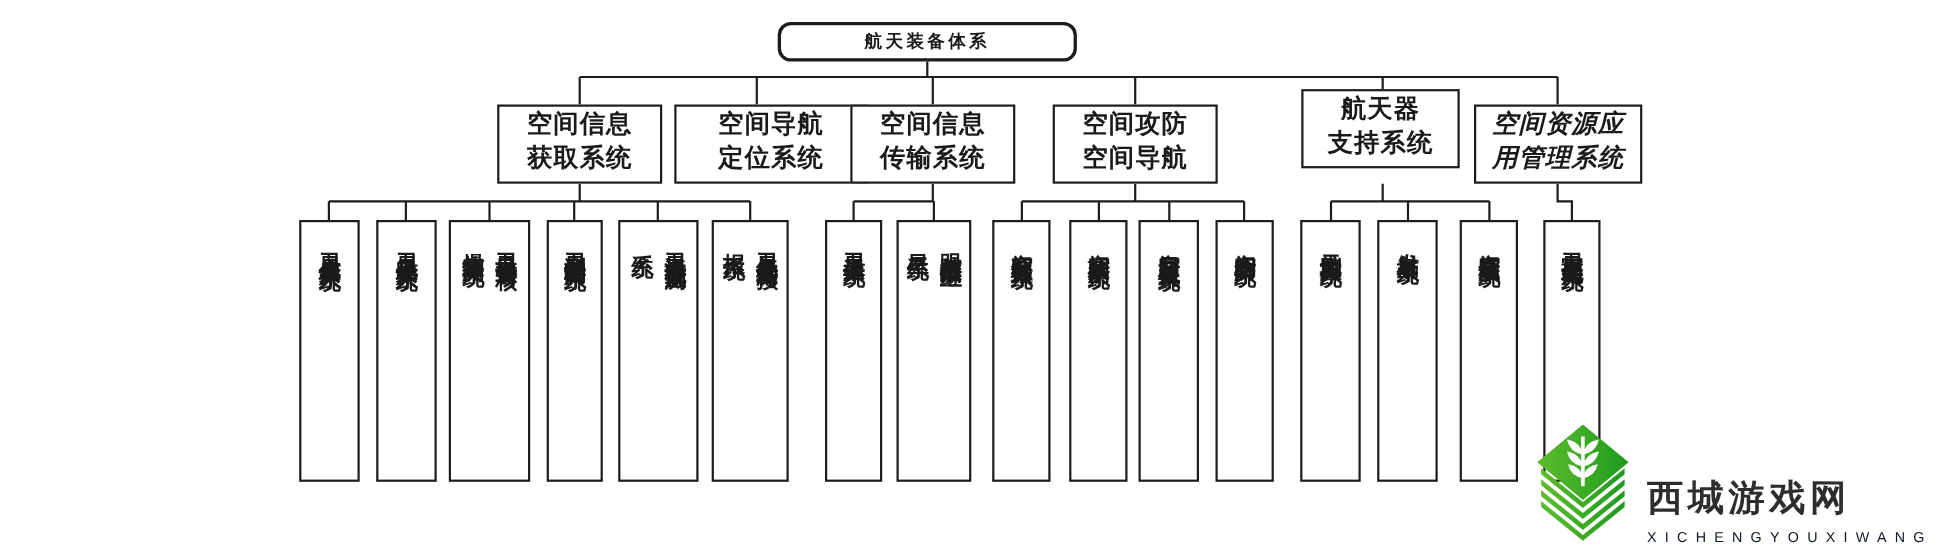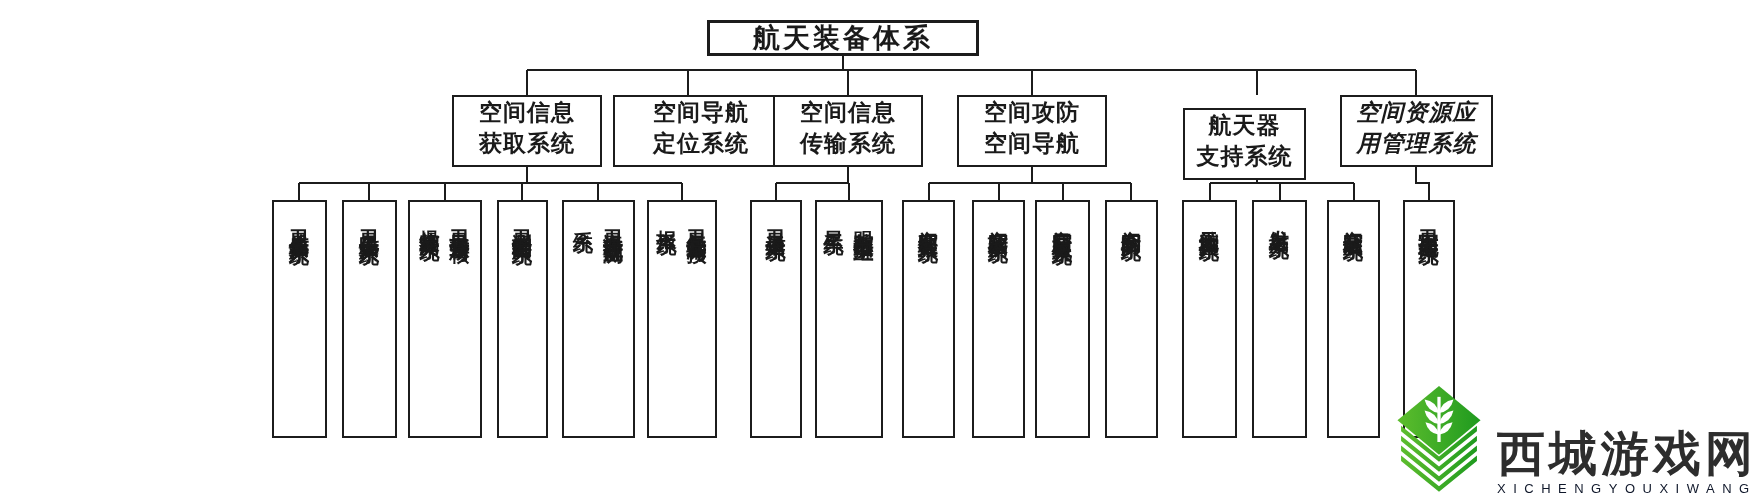--- a/index.html
+++ b/index.html
@@ -14,21 +14,21 @@
   .connectors{position:absolute;left:0;top:0;width:1763px;height:500px;}
   .node{
     position:absolute;
     border:2px solid #1c1c1c;
     background:#ffffff;
     box-sizing:border-box;
   }
   .root-node{
     border-width:3px;
     display:flex;align-items:center;justify-content:center;
-    font-size:27px;font-weight:bold;letter-spacing:3px;
+    font-size:16px;font-weight:bold;letter-spacing:3px;border-radius:12px;
   }
   .branch-node{
     display:flex;align-items:flex-start;justify-content:center;
     text-align:center;
     font-size:23px;font-weight:bold;
     line-height:31px;
     white-space:pre-line;
     letter-spacing:1px;
   }
   .leaf-node{
@@ -44,21 +44,21 @@
     padding-top:12px;
   }
   .watermark{
     position:absolute;
     right:6px;bottom:2px;
     display:flex;align-items:flex-end;
     gap:12px;
   }
   .wm-text{display:flex;flex-direction:column;align-items:flex-start;padding-bottom:2px;}
   .wm-name{
-    font-size:48px;font-weight:bold;color:#2d2d2d;
+    font-size:33px;font-weight:bold;color:#2d2d2d;
     letter-spacing:4px;line-height:48px;
     font-family:"Liberation Serif","DejaVu Serif",serif;
     margin-top:32px;
   }
   .wm-latin{
     font-size:13px;color:#0f172a;
     letter-spacing:7.5px;
     margin-top:3px;
     font-family:"Liberation Sans","DejaVu Sans",sans-serif;
   }
@@ -95,21 +95,21 @@
 定位系统</span>
   </div>
   <div class="node branch-node" style="left:773px;top:95px;width:150px;height:72px;">
     <span>空间信息
 传输系统</span>
   </div>
   <div class="node branch-node" style="left:957px;top:95px;width:150px;height:72px;">
     <span>空间攻防
 空间导航</span>
   </div>
-  <div class="node branch-node" style="left:1183px;top:108px;width:123px;height:72px;">
+  <div class="node branch-node" style="left:1183px;top:81px;width:144px;height:72px;">
     <span>航天器
 支持系统</span>
   </div>
   <div class="node branch-node" style="left:1340px;top:95px;width:153px;height:72px;font-style:italic;">
     <span>空间资源应
 用管理系统</span>
   </div>
 
   <div class="node leaf-node" style="left:272px;top:200px;width:55px;height:238px;">
     <div class="vtext">卫星成像侦察系统</div>

